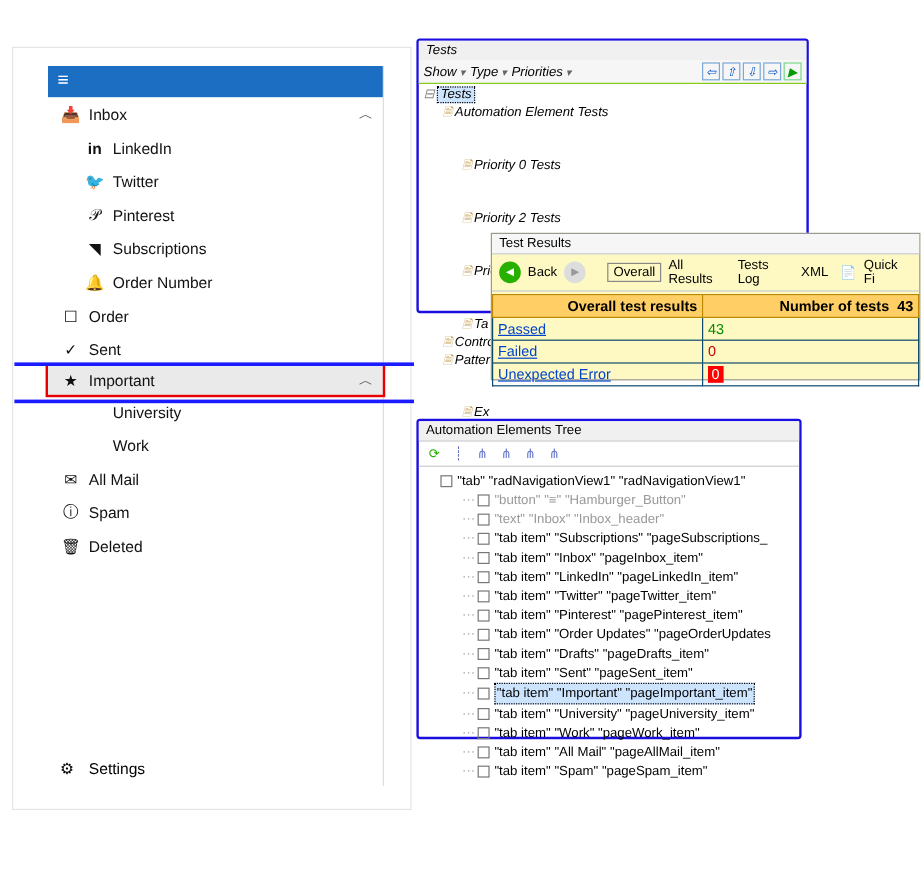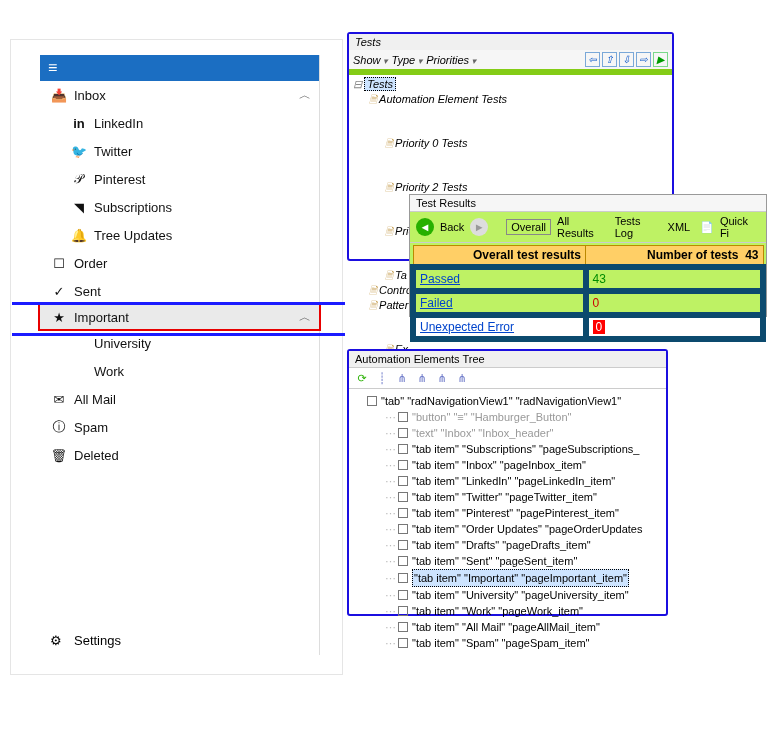--- a/index.html
+++ b/index.html
@@ -16,43 +16,43 @@
   .nav-item .ico { width: 18px; display: inline-flex; justify-content: center; margin-right: 6px; font-size: 13px; }
   .nav-item.highlight { background: #eaeaea; border: 2px solid #e80000; margin: -2px; }
   .bluebar-top { position: absolute; left: 12px; top: 302px; width: 333px; height: 3px; background: #1b1bff; z-index: 20; }
   .bluebar-bot { position: absolute; left: 12px; top: 333px; width: 333px; height: 3px; background: #1b1bff; z-index: 20; }
   .settings-row { position: absolute; bottom: 0; left: 0; right: 0; height: 30px; display: flex; align-items: center; padding-left: 10px; font-size: 13px; }
   .settings-row .ico { width: 18px; margin-right: 6px; font-size: 13px; }
 
   
   .tests-panel { position: absolute; left: 347px; top: 32px; width: 327px; height: 229px; border: 2px solid #1b0ee0; border-radius: 3px; background: #fff; font-style: italic; }
   .panel-title { padding: 2px 6px; background: #f0f0f0; font-size: 11px; }
-  .tests-toolbar { display: flex; align-items: center; gap: 4px; padding: 2px 4px; background: #f6f6f6; border-bottom: 6px solid #84cc16; font-size: 11px; text-align: right; }
+  .tests-toolbar { display: flex; align-items: center; gap: 4px; padding: 2px 4px; background: #f6f6f6; border-bottom: 1px solid #84cc16; font-size: 11px; text-align: right; }
   .tests-toolbar .dd::after { content: " \25BE"; color: #666; font-size: 9px; }
   .nav-arrows { margin-left: auto; display: flex; gap: 2px; }
   .arrow { width: 15px; height: 15px; border: 1px solid #7aa8d8; display: flex; align-items: center; justify-content: center; font-size: 10px; color: #0050c8; }
   .arrow.run { color: #009c00; border-color: #7ad88a; }
   .tree1 { padding: 2px 4px; font-size: 11px; line-height: 15px; }
   .tree1 .node { white-space: nowrap; }
   .tree1 .sel { background: #cde4ff; border: 1px dotted #000; padding: 0 2px; }
   .tree1 .ico-minus::before { content: "⊟"; color: #888; margin-right: 2px; }
   .tree1 .ico-plus::before { content: "⊞"; color: #888; margin-right: 2px; }
   .tree1 .doc::before { content: "\1F5CE"; color: #c79f52; margin-right: 2px; font-size: 10px; }
   .ind1 { padding-left: 16px; } .ind2 { padding-left: 32px; margin-top: 29px; }
 
   
-  .results-panel { position: absolute; left: 409px; top: 194px; width: 358px; height: 123px; border: 1px solid #999; background: #bef264; z-index: 5; }
+  .results-panel { position: absolute; left: 409px; top: 194px; width: 358px; height: 123px; border: 1px solid #999; background: #fef9c3; z-index: 5; }
   .results-title { padding: 2px 6px; font-size: 11px; background: #f6f6f6; border-bottom: 1px solid #ccc; }
   .results-bar { display: flex; align-items: center; gap: 6px; padding: 3px 6px; border-bottom: 1px solid #ccc; font-size: 11px; }
   .back-btn { width: 18px; height: 18px; border-radius: 50%; background: #27b000; color: #fff; display: flex; align-items: center; justify-content: center; font-size: 11px; }
   .fwd-btn { width: 18px; height: 18px; border-radius: 50%; background: #ddd; color: #999; display: flex; align-items: center; justify-content: center; font-size: 11px; }
   .tab-sel { border: 1px solid #888; padding: 1px 4px; }
   .results-table { width: 100%; border-collapse: collapse; margin-top: 2px; }
   .results-table th { background: #ffcf66; text-align: right; font-weight: bold; padding: 2px 4px; border: 1px solid #bb8800; font-size: 12px; }
-  .results-table td { padding: 2px 4px; border: 6px solid #0c4a6e; font-size: 12px; }
+  .results-table td { padding: 2px 4px; border: 1px solid #0c4a6e; font-size: 12px; }
   .link { color: #0044cc; text-decoration: underline; }
   .green { color: #008c00; }
   .red { color: #cc0000; }
   .redbg { background: #ff0000; color: #fff; padding: 0 3px; }
 
   
   .auto-panel { position: absolute; left: 347px; top: 349px; width: 321px; height: 267px; border: 2px solid #1b0ee0; border-radius: 3px; background: #fff; }
   .auto-toolbar { display: flex; align-items: center; gap: 6px; padding: 2px 6px; border-top: 1px solid #ccc; border-bottom: 1px solid #ccc; height: 22px; }
   .auto-toolbar .ticon { width: 14px; height: 14px; display: inline-flex; align-items: center; justify-content: center; font-size: 11px; color: #6673c6; }
   .tree2 { padding: 4px 4px; font-size: 11px; line-height: 16px; overflow: hidden; }
@@ -89,21 +89,21 @@
       <div class="nav-item sub">
         <span class="ico">𝒫</span>
         <span>Pinterest</span>
       </div>
       <div class="nav-item sub">
         <span class="ico">◥</span>
         <span>Subscriptions</span>
       </div>
       <div class="nav-item sub">
         <span class="ico">🔔</span>
-        <span>Tree Updates</span>
+        <span>Order Number</span>
       </div>
       <div class="nav-item">
         <span class="ico">☐</span>
         <span>Order</span>
       </div>
       <div class="nav-item">
         <span class="ico">✓</span>
         <span>Sent</span>
       </div>
       <div class="nav-item highlight">

